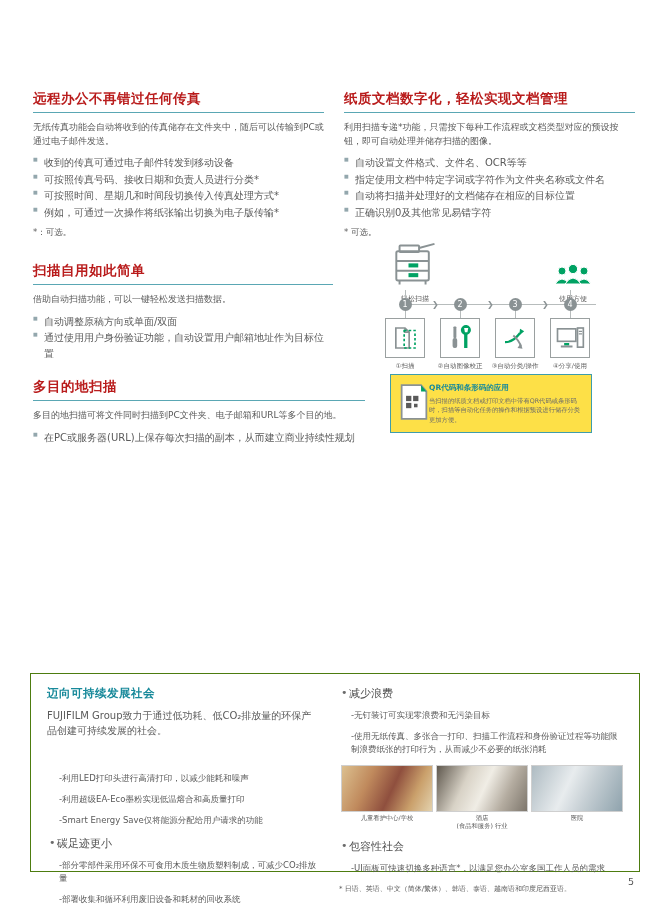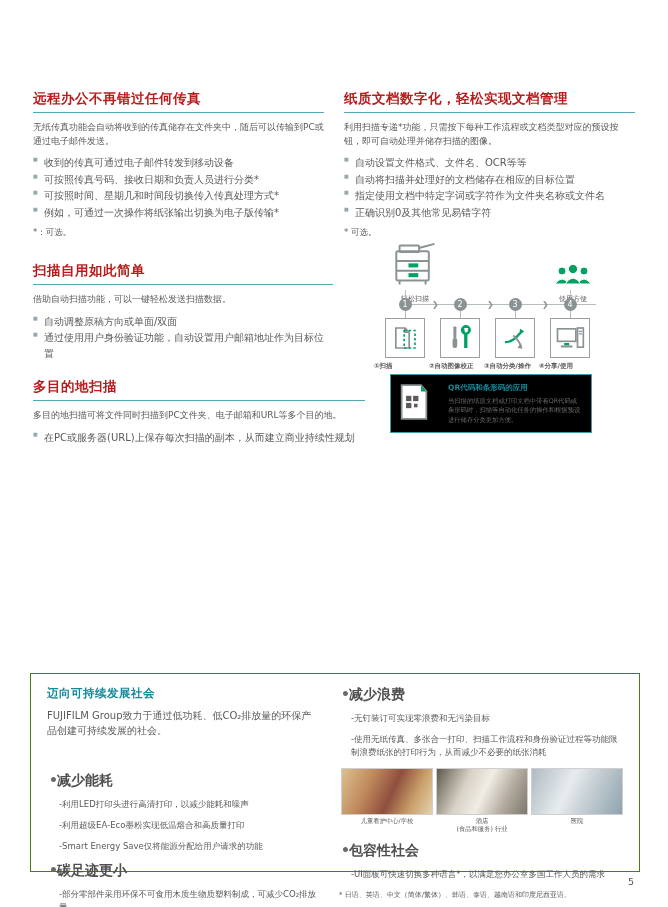--- a/index.html
+++ b/index.html
@@ -36,42 +36,42 @@
     position:absolute; top:70px; left:50%; margin-left:-6.5px;
     width:13px; height:13px; border-radius:50%; background:#8a9294; color:#fff;
     font-size:8px; line-height:13px; text-align:center; z-index:2;
   }
   .chevron { position:absolute; top:71.5px; left:-5px; color:#8a9294; font-size:8px; z-index:2; }
   .icon-box {
     position:absolute; top:90px; left:50%; margin-left:-20px;
     width:40px; height:40px; border:1px solid #9aa0a0; background:#fff;
     display:flex; align-items:center; justify-content:center;
   }
-  .step-label { position:absolute; top:134px; left:-8px; width:62px; font-size:6.5px; color:#5a5a5a; text-align:left; white-space:nowrap;font-weight:bold; }
+  .step-label { position:absolute; top:134px; left:-8px; width:62px; font-size:6.5px; color:#5a5a5a; text-align:center; white-space:nowrap; }
 
   
   .qr-box {
     position:absolute; left:390px; top:374px; width:202px; height:59px;
-    border:1px solid #3f9dab; display:flex; align-items:center; padding:6px 8px; gap:19px; background:#000000;
+    border:1px solid #3f9dab; display:flex; align-items:center; padding:6px 8px; gap:0; background:#fde047;
   }
   .qr-box .qr-title { color:#17899a; font-size:7.5px; font-weight:bold; margin-bottom:3px; }
   .qr-box .qr-body { font-size:6.3px; line-height:1.45; color:#6a6a6a; }
 
   
   .sustain-box {
     position:absolute; left:30px; top:673px; width:610px; height:199px;
     border:1px solid #4d7c0f; background:#fff; padding:12px 16px 10px 16px;
     display:flex; gap:18px;
   }
   .sustain-left { width:292px; }
   .sustain-right { flex:1; }
   .sustain-title { color:#17899a; font-size:11.5px; font-weight:bold; margin-bottom:7px; letter-spacing:0.5px; }
   .sustain-intro { font-size:10px; line-height:1.5; color:#5a5a5a; }
   .group { margin-bottom:10px; }
-  .group-head { position:relative; font-size:14px; color:#4f4f4f; padding-left:10px; margin-bottom:1px;font-weight:bold; }
+  .group-head { position:relative; font-size:11px; color:#4f4f4f; padding-left:10px; margin-bottom:1px; }
   .group-head::before { content:"•"; position:absolute; left:2px; top:0; color:#6a6a6a; }
   .group-item { font-size:8.5px; line-height:1.5; color:#5a5a5a; padding-left:12px;margin-top:8px; }
   .photos-row { display:flex; gap:3px; margin:8px 0 2px 2px; }
   .photo-cell { width:92px; text-align:center; }
   .photo { width:92px; height:47px; border:1px solid #cfcfcf; }
   .photo-1 { background:linear-gradient(115deg,#dcc08f 0%,#c08a5d 30%,#8f4f3e 55%,#caa06b 78%,#e3d2ae 100%); }
   .photo-2 { background:linear-gradient(115deg,#5f584e 0%,#d8d2c6 32%,#f0ede5 52%,#b4aca0 75%,#7d766c 100%); }
   .photo-3 { background:linear-gradient(115deg,#aebbc2 0%,#e8ecee 40%,#c6cfd4 62%,#8fa3ad 100%); }
   .photo-caption { font-size:6.3px; color:#5a5a5a; margin-top:2px; line-height:1.3; white-space:pre-line; }
   .sustain-footnote { font-size:7px; color:#5a5a5a; margin-top:4px; }
@@ -92,22 +92,22 @@
     <li>例如，可通过一次操作将纸张输出切换为电子版传输*</li>
   </ul>
   <div class="footnote">*：可选。</div>
 </div>
 
 <div class="section" style="left:344px; top:90px; width:291px;">
   <div class="section-title">纸质文档数字化，轻松实现文档管理</div>
   <p class="intro">利用扫描专递*功能，只需按下每种工作流程或文档类型对应的预设按钮，即可自动处理并储存扫描的图像。</p>
   <ul class="bullets">
     <li>自动设置文件格式、文件名、OCR等等</li>
+    <li>指定使用文档中特定字词或字符作为文件夹名称或文件名</li>
     <li>自动将扫描并处理好的文档储存在相应的目标位置</li>
-    <li>指定使用文档中特定字词或字符作为文件夹名称或文件名</li>
     <li>正确识别0及其他常见易错字符</li>
   </ul>
   <div class="footnote">* 可选。</div>
 </div>
 
 <div class="section" style="left:33px; top:262px; width:300px;">
   <div class="section-title">扫描自用如此简单</div>
   <p class="intro">借助自动扫描功能，可以一键轻松发送扫描数据。</p>
   <ul class="bullets">
     <li>自动调整原稿方向或单面/双面</li>
@@ -238,21 +238,20 @@
   </div>
 </div>
 
 <div class="sustain-box">
 
   <div class="sustain-left">
     <div class="sustain-title">迈向可持续发展社会</div>
     <p class="sustain-intro">FUJIFILM Group致力于通过低功耗、低CO₂排放量的环保产品创建可持续发展的社会。</p>
 
     <div class="group gap-top">
-      <div class="group-head">减少能耗</div>
       <div class="group-item">-利用LED打印头进行高清打印，以减少能耗和噪声</div>
       <div class="group-item">-利用超级EA-Eco墨粉实现低温熔合和高质量打印</div>
       <div class="group-item">-Smart Energy Save仅将能源分配给用户请求的功能</div>
     </div>
 
     <div class="group">
       <div class="group-head">碳足迹更小</div>
       <div class="group-item">-部分零部件采用环保不可食用木质生物质塑料制成，可减少CO₂排放量</div>
       <div class="group-item">-部署收集和循环利用废旧设备和耗材的回收系统</div>
     </div>

